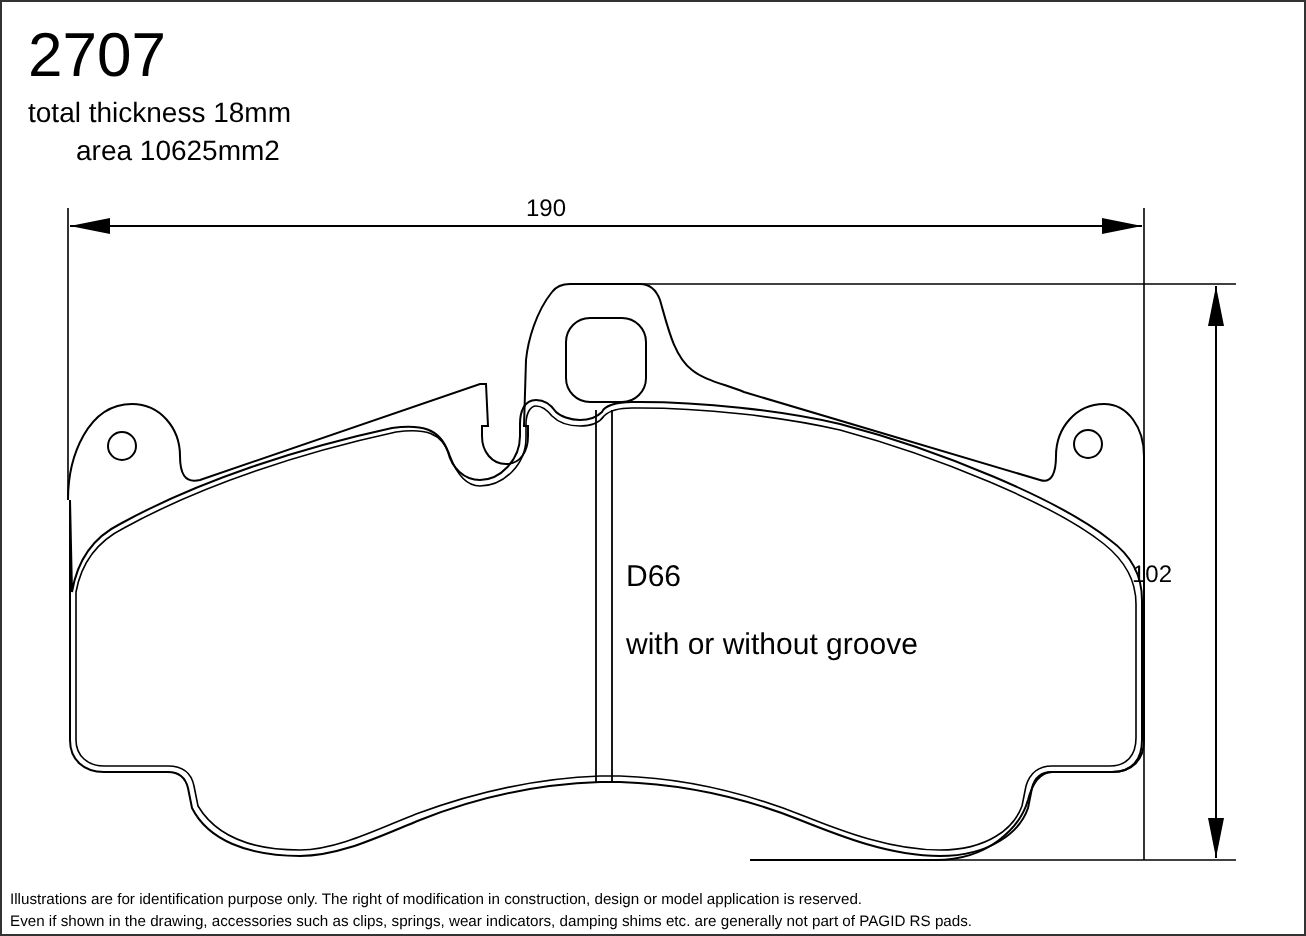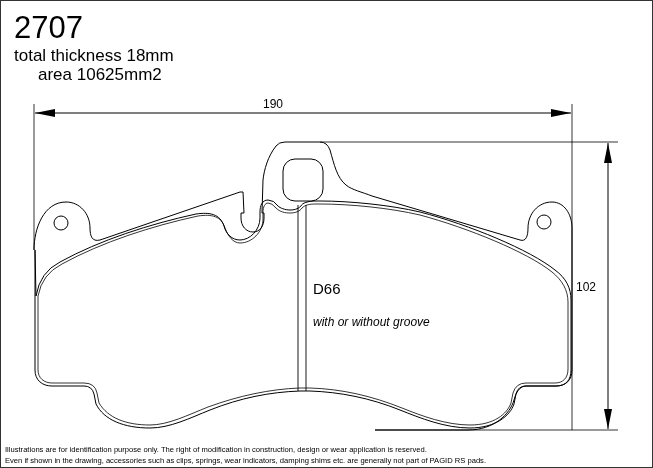--- a/index.html
+++ b/index.html
@@ -1,26 +1,26 @@
 <!DOCTYPE html>
 <html><head>
 <meta charset="utf-8">
 <style>
   html, body { margin:0; padding:0; background:#fff; }
   body { width:653px; height:468px; position:relative; overflow:hidden; font-family:"Liberation Sans", sans-serif; color:#000; }
   .frame { position:absolute; left:0; top:0; width:651px; height:466px; border:1px solid #333; }
   .title { position:absolute; left:14px; top:11px; font-size:31px; line-height:34px; letter-spacing:0px; }
-  .spec { position:absolute; left:14px; font-size:17px; line-height:18px; }
+  .spec { position:absolute; left:14px; font-size:14px; line-height:18px; }
   .spec.t1 { top:47px; }
   .spec.t2 { top:66px;margin-left:24px; }
   .dim-label { position:absolute; font-size:12px; line-height:16px; }
   .dim-w { left:228px; top:96px; width:90px; text-align:center; }
-  .dim-h { left:566px; top:279px; width:40px; text-align:center; }
+  .dim-h { left:566px; top:279px; width:40px; text-align:left; }
   .compound { position:absolute; left:313px; top:280px; font-size:15px; line-height:17px; }
-  .compound-note { position:absolute; left:313px; top:317px; font-size:12px; line-height:11px;font-style:italic; }
+  .compound-note { position:absolute; left:313px; top:317px; font-size:15px; line-height:11px; }
   .disclaimer { position:absolute; left:5px; font-size:7.6px; line-height:9px; white-space:nowrap; }
   .disclaimer.d1 { top:445px; }
   .disclaimer.d2 { top:456px;text-align:center; }
   svg.drawing { position:absolute; left:0; top:0; }
 </style>
 </head>
 <body>
 
 <div class="frame"></div>
 
@@ -150,14 +150,14 @@
     <line x1="306" y1="205" x2="306" y2="391"></line>
   </g>
 </svg>
 
 <div class="dim-label dim-w">190</div>
 <div class="dim-label dim-h">102</div>
 
 <div class="compound">D66</div>
 <div class="compound-note">with or without groove</div>
 
-<div class="disclaimer d1">Illustrations are for identification purpose only. The right of modification in construction, design or wear application is reserved.</div>
+<div class="disclaimer d1">Illustrations are for identification purpose only. The right of modification in construction, design or model application is reserved.</div>
 <div class="disclaimer d2">Even if shown in the drawing, accessories such as clips, springs, wear indicators, damping shims etc. are generally not part of PAGID RS pads.</div>
 
 </body></html>

